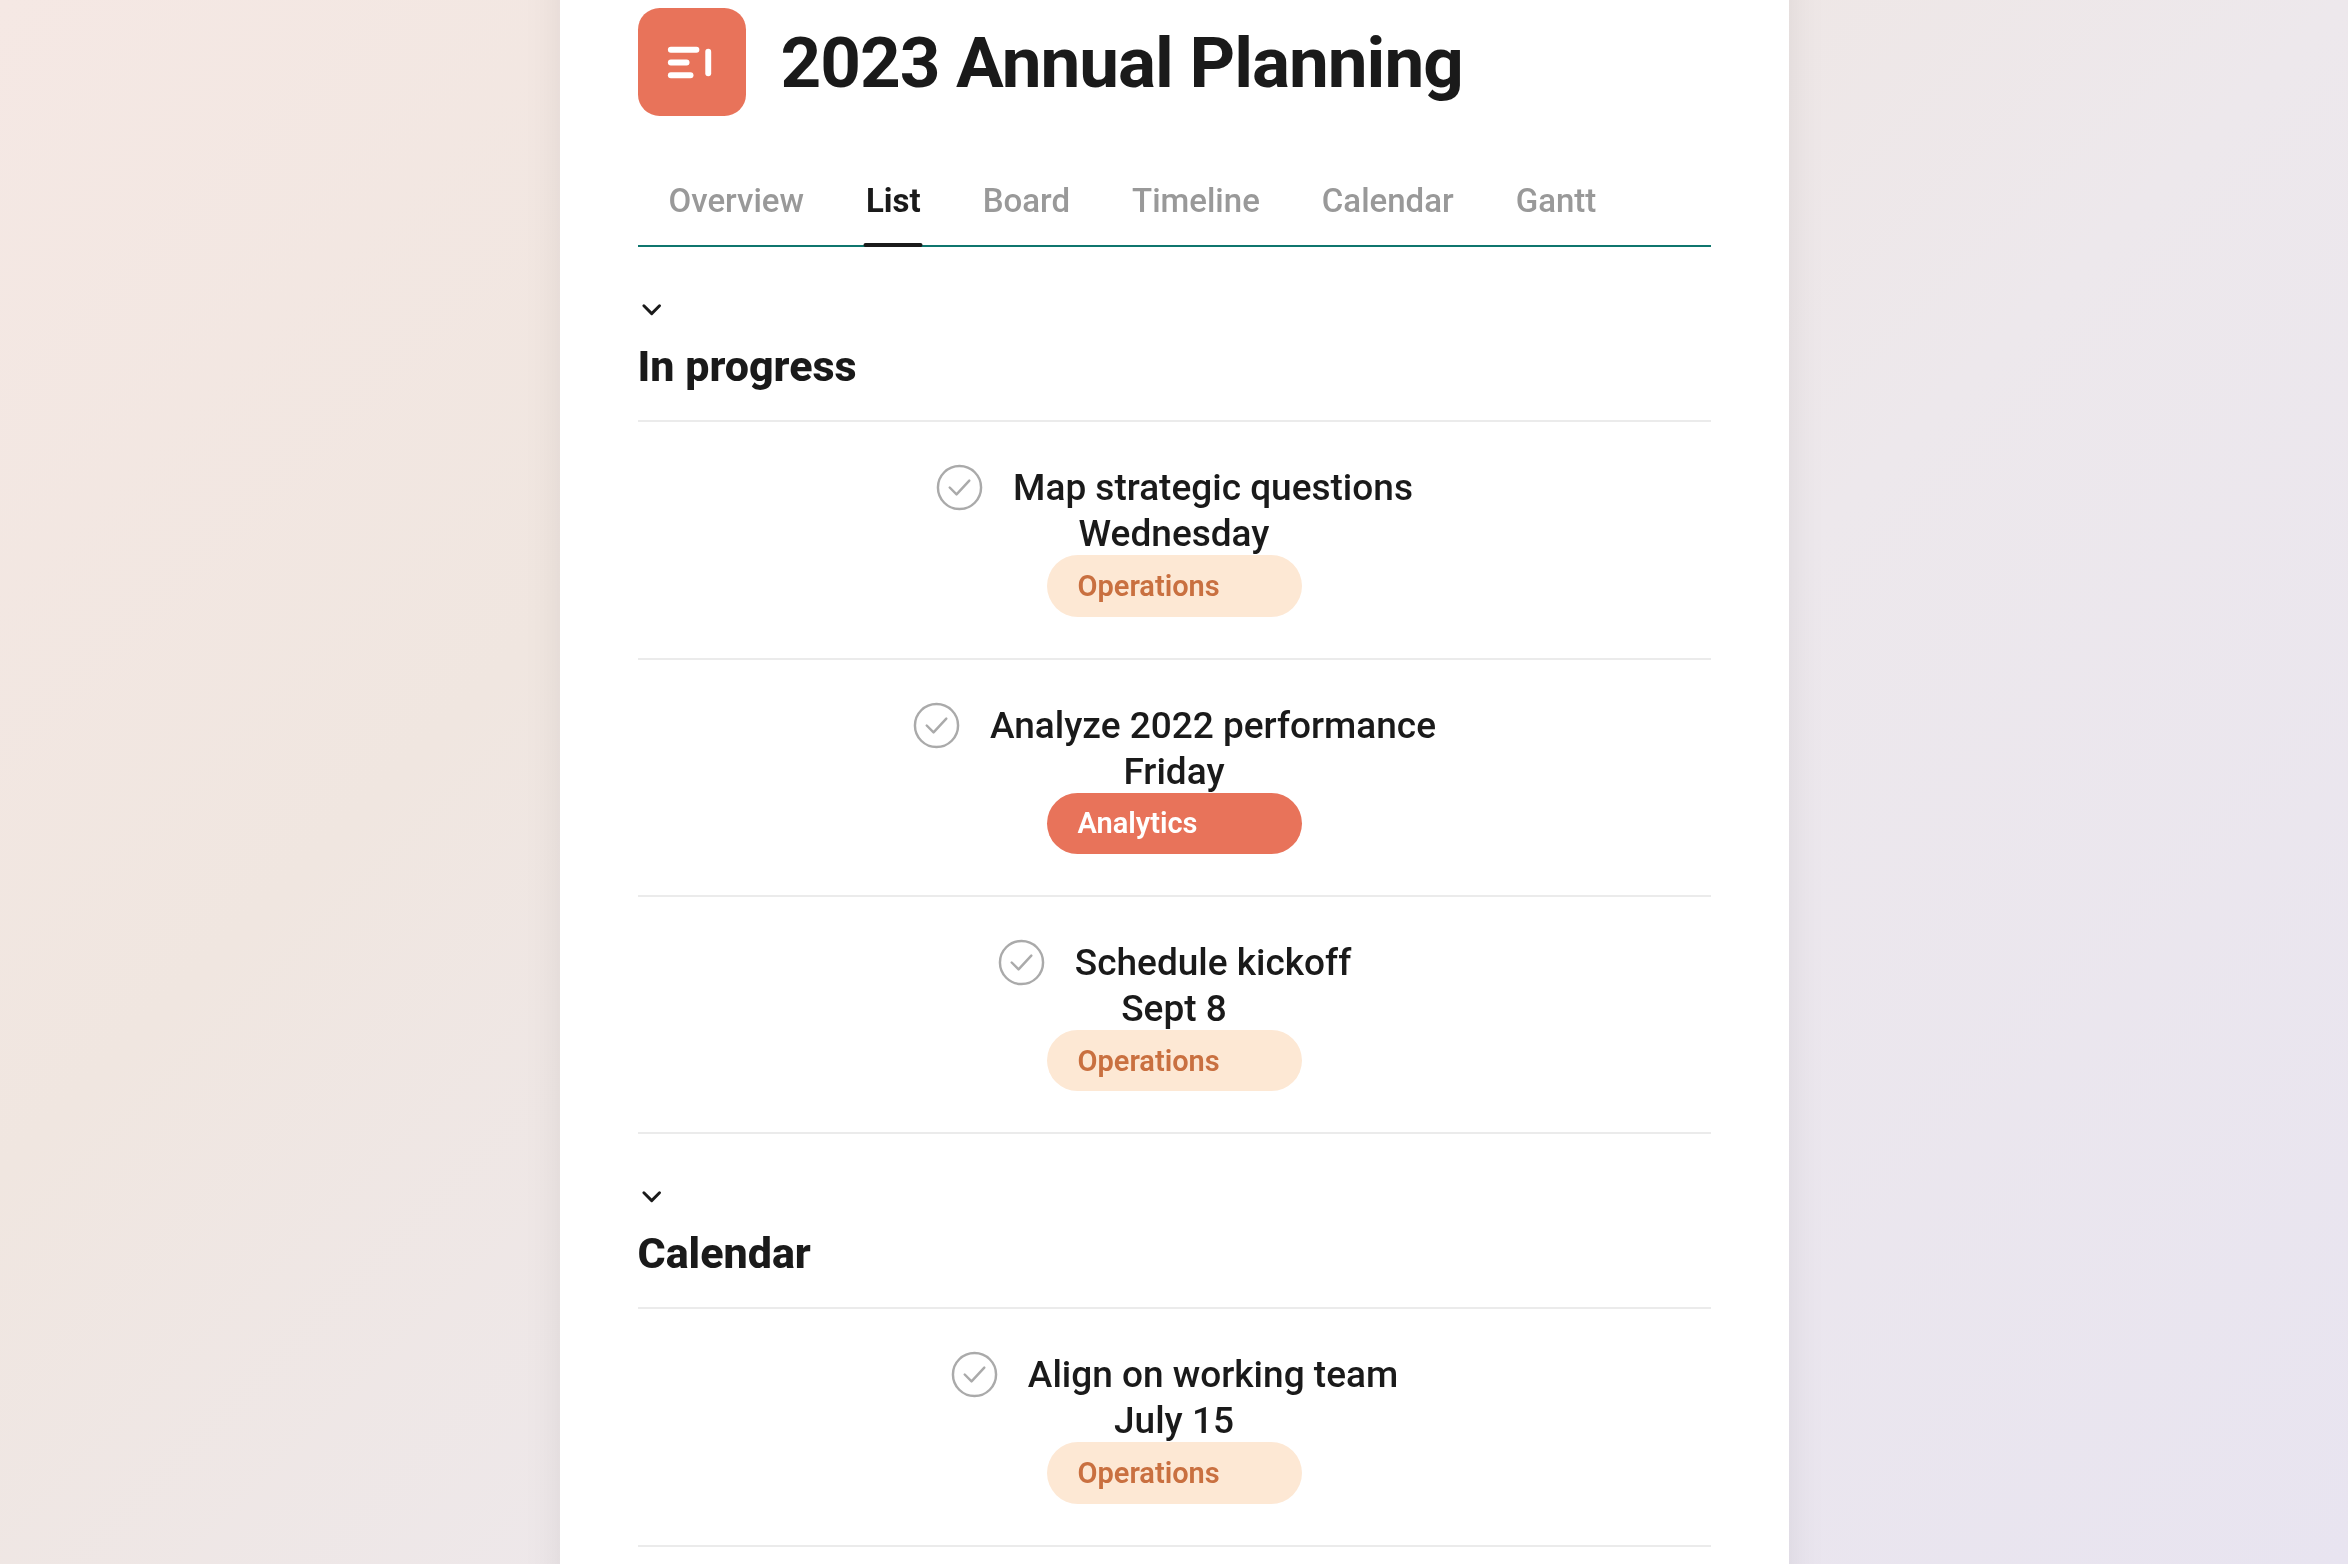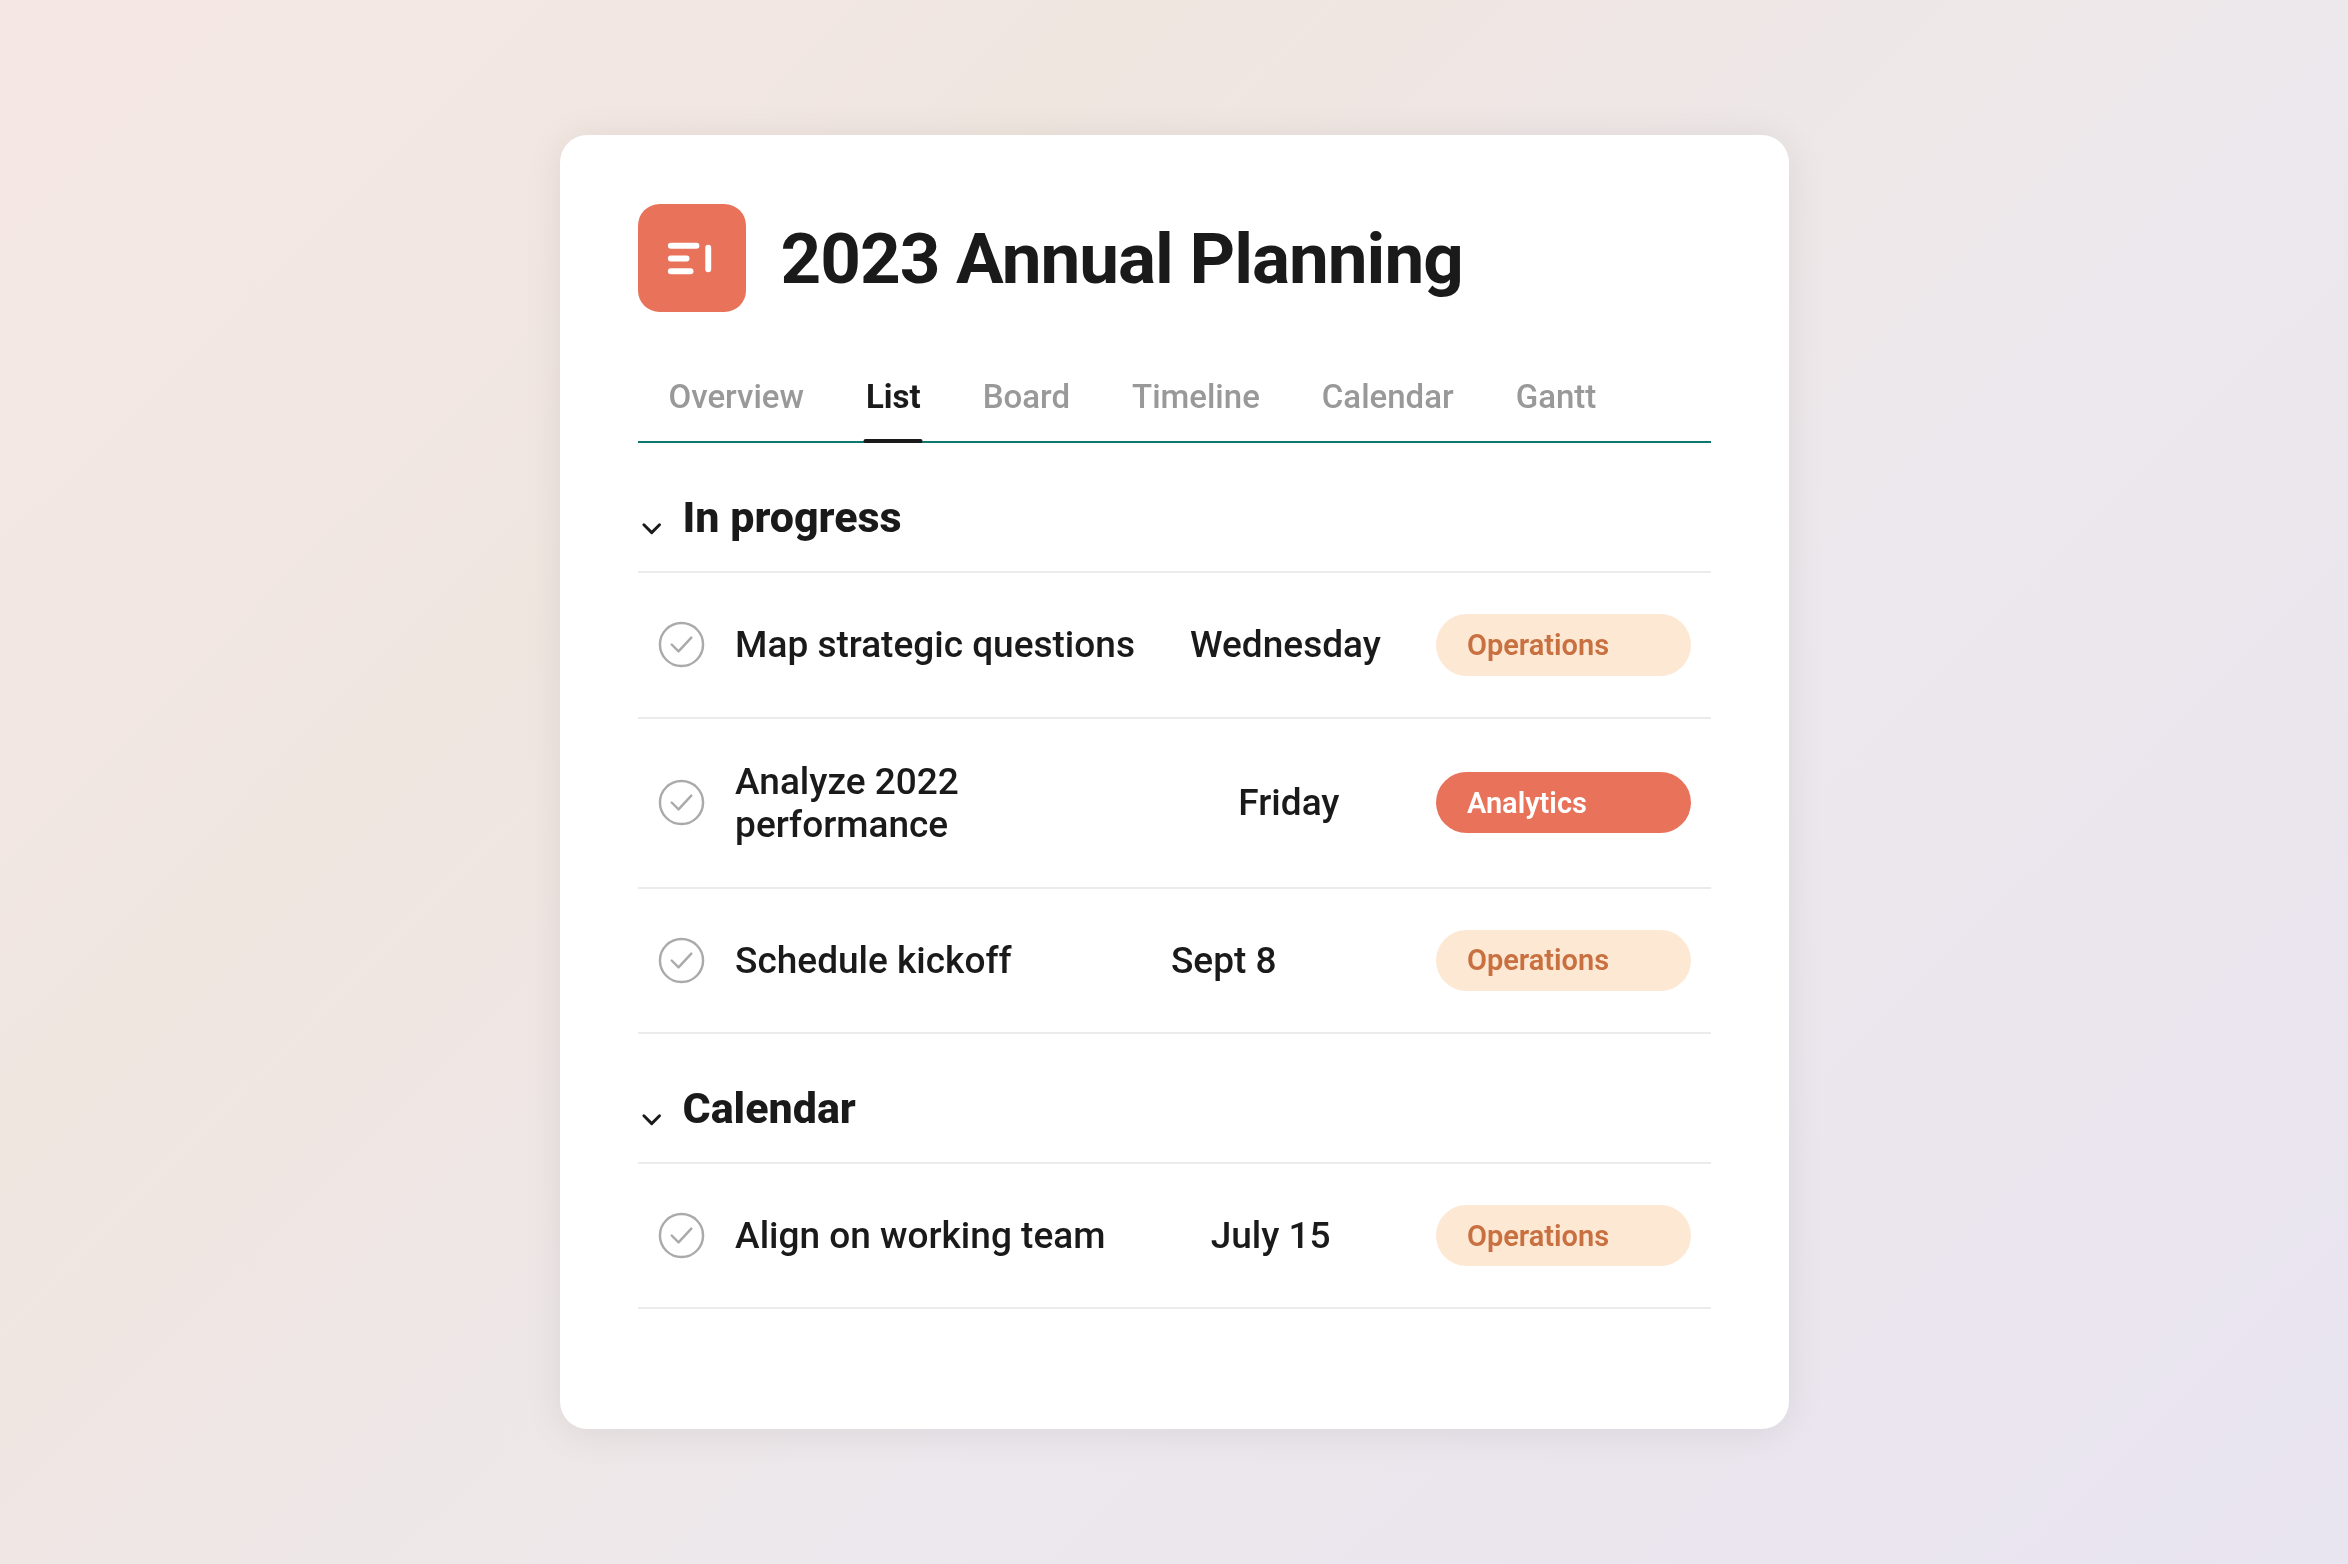--- a/index.html
+++ b/index.html
@@ -88,23 +88,24 @@
       left: 50%;
       transform: translateX(-50%);
       width: 59px;
       height: 3.9px;
       background: #1a1a1a;
       border-radius: 2px;
     }
 
     .section-header {
       display: flex;
-      align-items: flex-end;
+      align-items: flex-start;
       gap: 17.6px;
       padding: 49px 0 29px 0;
+      flex-direction: column;
     }
 
     .section-title {
       font-size: 43px;
       font-weight: 800;
       color: #1a1a1a;
     }
 
     .chevron {
       width: 27.4px;
@@ -115,20 +116,21 @@
     .task-list {
       border-top: 2px solid #ebebeb;
     }
 
     .task-row {
       display: flex;
       align-items: center;
       justify-content: space-between;
       padding: 41px 19.6px;
       border-bottom: 2px solid #ebebeb;
+      flex-direction: column;
     }
 
     .task-left {
       display: flex;
       align-items: center;
       gap: 29px;
     }
 
     .check-icon {
       width: 49px;

